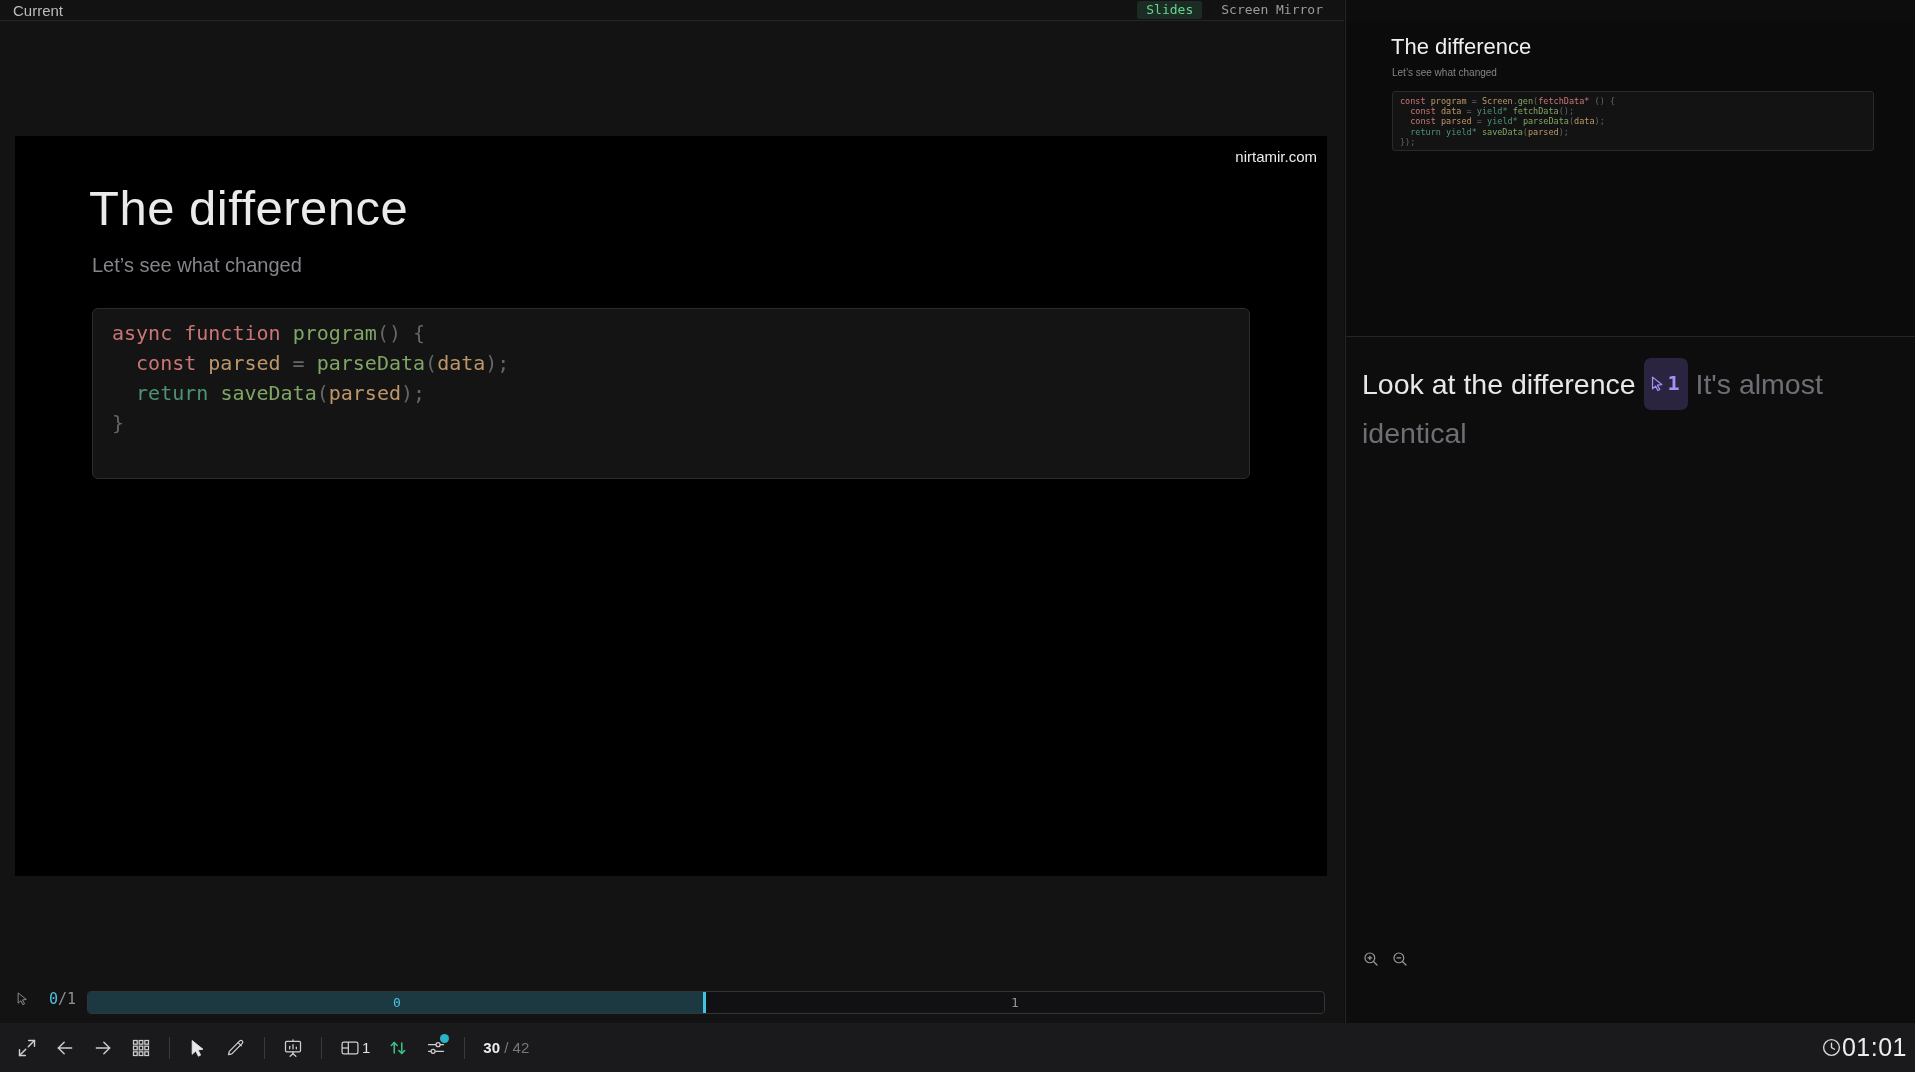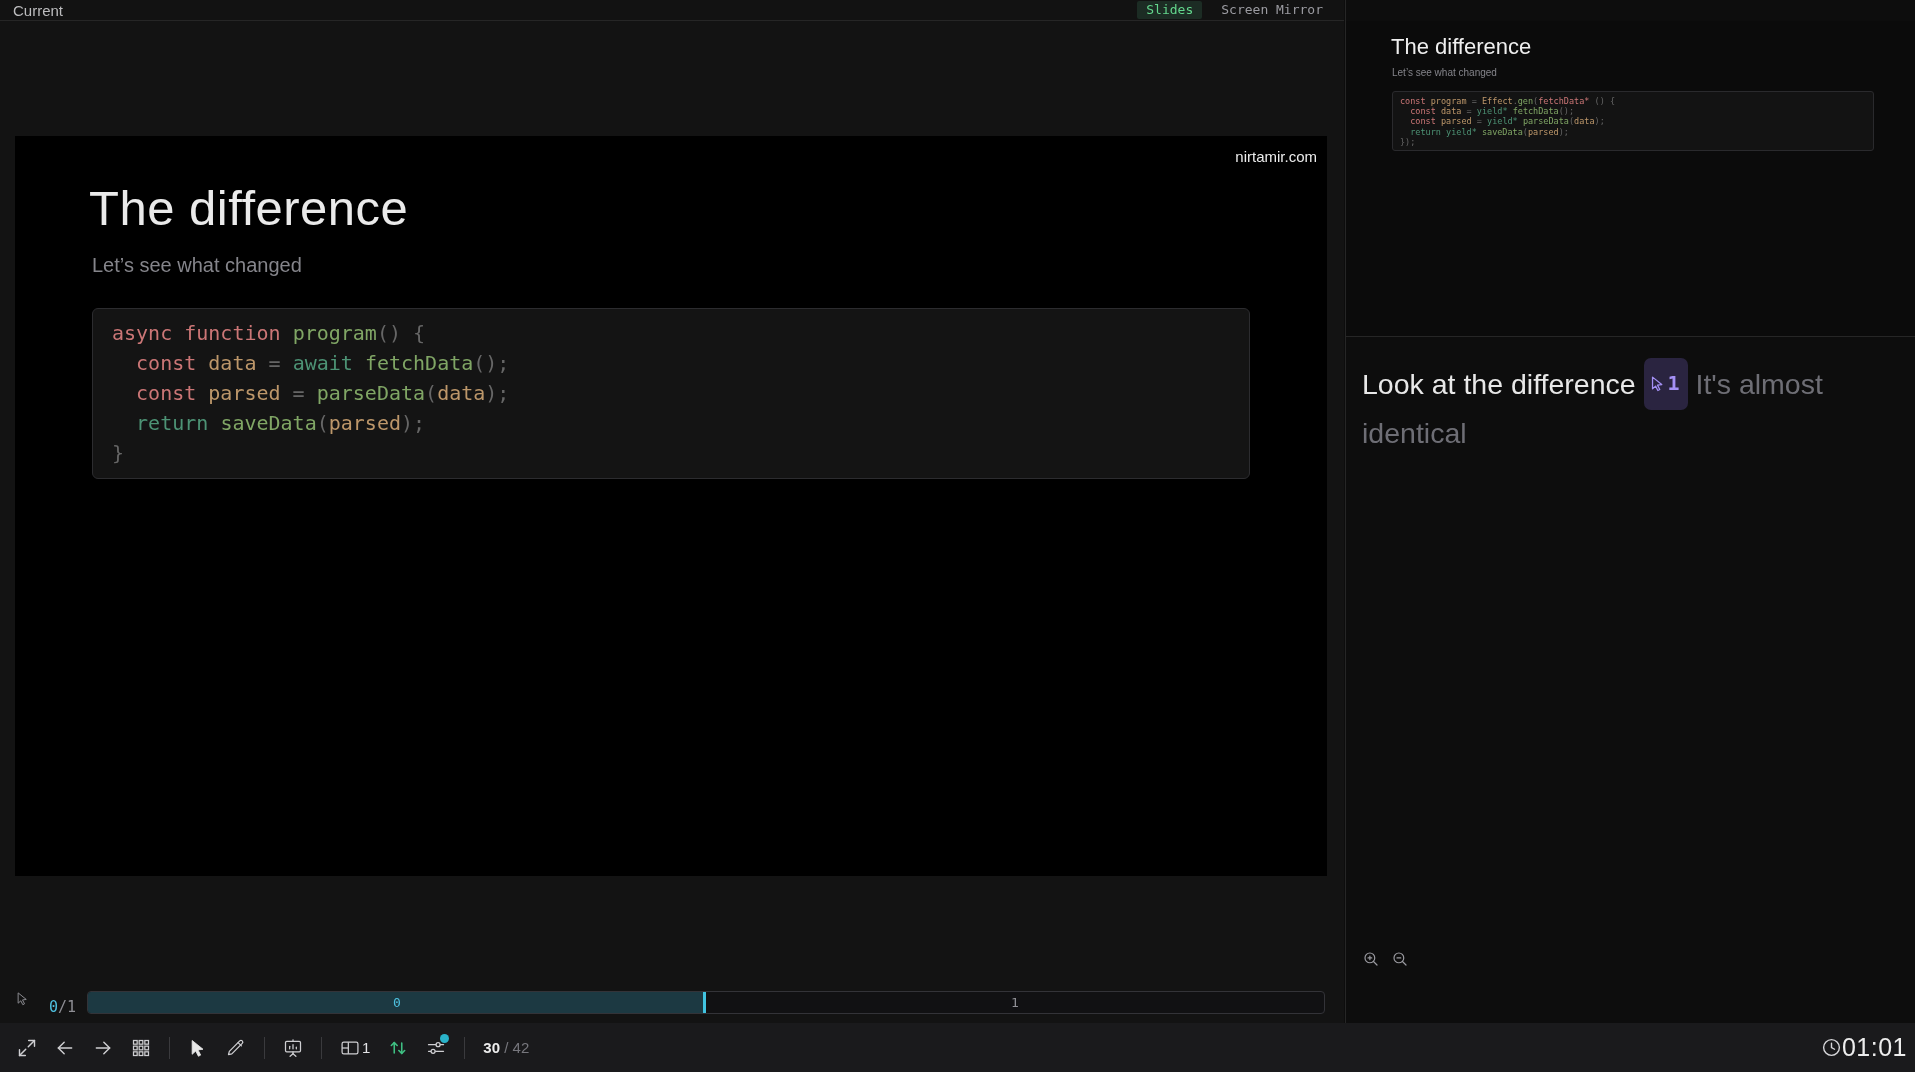--- a/index.html
+++ b/index.html
@@ -46,21 +46,21 @@
   }
   .cl { white-space:pre; }
   .tok-kw  { color:#cb7676; }
   .tok-ctl { color:#4d9375; }
   .tok-fn  { color:#80a665; }
   .tok-var { color:#bd976a; }
   .tok-pun { color:#666666; }
 
   
   .progress-cursor { position:absolute; left:15px; top:970px; color:#8a8a8f; }
-  .click-counter { position:absolute; left:49px; top:969px; font-family:"DejaVu Sans Mono", monospace; font-size:15px;margin-top:8px; }
+  .click-counter { position:absolute; left:49px; top:969px; font-family:"DejaVu Sans Mono", monospace; font-size:15px; }
   .click-counter .cur { color:#4fc1e0; }
   .click-counter .tot { color:#8f8f95; }
   .click-bar {
     position:absolute; left:87px; top:970px; width:1238px; height:23px;
     border:1px solid #333338; border-radius:4px; background:#111113;
   }
   .click-bar-fill {
     position:absolute; left:0; top:0; bottom:0;
     background:#1c3942; border-right:3px solid #41c4e1; border-radius:3px 0 0 3px;
   }
@@ -120,21 +120,20 @@
 </div>
 <div class="header-next">Next</div>
 
 <div class="left-panel">
   <div class="slide">
     <div class="slide-title">The difference</div>
     <div class="slide-subtitle">Let’s see what changed</div>
     <div class="watermark">nirtamir.com</div>
     <div class="code-block">
         <div class="cl"><span class="tok-kw">async function </span><span class="tok-fn">program</span><span class="tok-pun">() {</span></div>
-        <div class="cl"><span class="tok-kw">  const </span><span class="tok-var">data</span><span class="tok-pun"> = </span><span class="tok-ctl">await</span><span class="tok-pun"> </span><span class="tok-fn">fetchData</span><span class="tok-pun">();</span></div>
         <div class="cl"><span class="tok-kw">  const </span><span class="tok-var">parsed</span><span class="tok-pun"> = </span><span class="tok-fn">parseData</span><span class="tok-pun">(</span><span class="tok-var">data</span><span class="tok-pun">);</span></div>
         <div class="cl"><span class="tok-ctl">  return </span><span class="tok-fn">saveData</span><span class="tok-pun">(</span><span class="tok-var">parsed</span><span class="tok-pun">);</span></div>
         <div class="cl"><span class="tok-pun">}</span></div>
       </div>
   </div>
 
   <span class="progress-cursor">
     <svg width="15" height="15" viewBox="0 0 24 24" fill="none" stroke="currentColor" stroke-width="1.6" stroke-linejoin="round">
       <path d="M5 3l13 10.5-6 .8 3.2 6.2-2.7 1.4-3.2-6.2L5 19.5z"></path>
     </svg>
@@ -145,21 +144,21 @@
     <span class="click-bar-label0 mono">0</span>
     <span class="click-bar-label1 mono">1</span>
   </div>
 </div>
 
 <div class="right-panel">
   <div class="next-area">
     <div class="next-title">The difference</div>
     <div class="next-subtitle">Let’s see what changed</div>
     <div class="next-code">
-        <div class="cl"><span class="tok-kw">const </span><span class="tok-var">program</span><span class="tok-pun"> = </span><span class="tok-var">Effect</span><span class="tok-pun">.</span><span class="tok-fn">gen</span><span class="tok-pun">(</span><span class="tok-kw">fetchData*</span><span class="tok-pun"> () {</span></div>
+        <div class="cl"><span class="tok-kw">const </span><span class="tok-var">program</span><span class="tok-pun"> = </span><span class="tok-var">Screen</span><span class="tok-pun">.</span><span class="tok-fn">gen</span><span class="tok-pun">(</span><span class="tok-kw">fetchData*</span><span class="tok-pun"> () {</span></div>
         <div class="cl"><span class="tok-kw">  const </span><span class="tok-var">data</span><span class="tok-pun"> = </span><span class="tok-ctl">yield*</span><span class="tok-pun"> </span><span class="tok-fn">fetchData</span><span class="tok-pun">();</span></div>
         <div class="cl"><span class="tok-kw">  const </span><span class="tok-var">parsed</span><span class="tok-pun"> = </span><span class="tok-ctl">yield*</span><span class="tok-pun"> </span><span class="tok-fn">parseData</span><span class="tok-pun">(</span><span class="tok-var">data</span><span class="tok-pun">);</span></div>
         <div class="cl"><span class="tok-ctl">  return yield*</span><span class="tok-pun"> </span><span class="tok-fn">saveData</span><span class="tok-pun">(</span><span class="tok-var">parsed</span><span class="tok-pun">);</span></div>
         <div class="cl"><span class="tok-pun">});</span></div>
       </div>
   </div>
 
   <div class="notes-area">
     <div class="notes-text">
       <span class="notes-spoken">Look at the difference</span>

